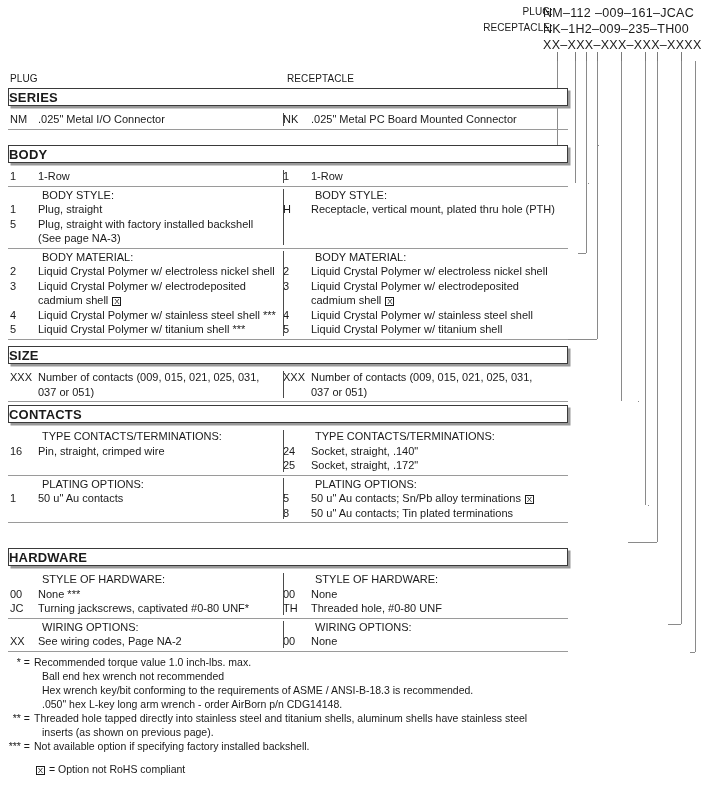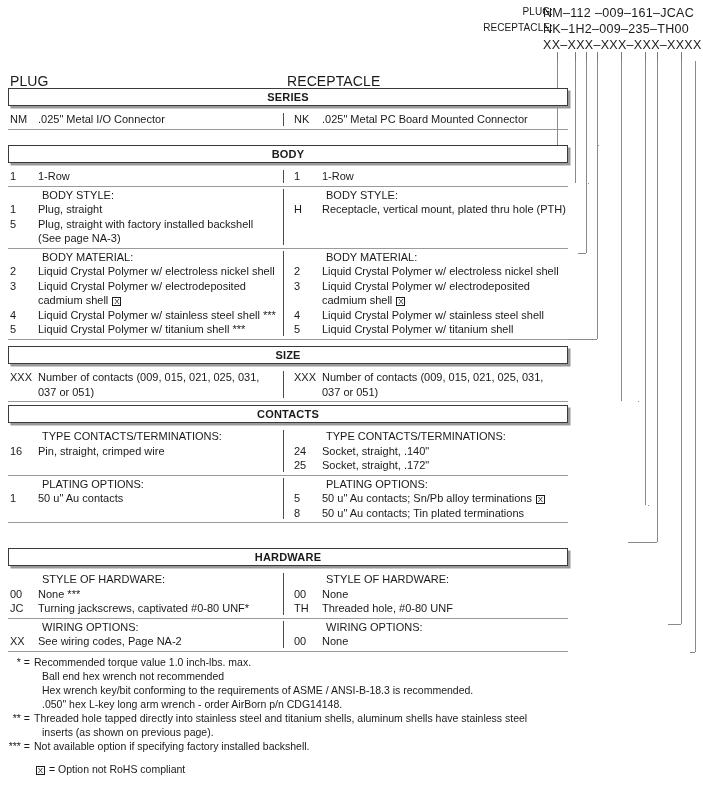--- a/index.html
+++ b/index.html
@@ -57,21 +57,21 @@
     position: absolute;
     background: #8a8a8a;
   }
   #leaders .v { width: 1px; }
   #leaders .h { height: 1px; }
 
   
   #col-captions { position: absolute; top: 73px; left: 0; width: 703px; height: 16px; }
   .col-caption {
     position: absolute;
-    font-size: 14px;
+    font-size: 10px;
     letter-spacing: 0.1px;
   }
 
   
   #table-area {
     position: absolute;
     top: 88px; left: 8px;
     width: 560px;
   }
 
@@ -81,40 +81,40 @@
     height: 18px;
     border: 1.6px solid #3a3a3a;
     background: #ffffff;
     box-shadow: 2.5px 2.5px 0 0 #9a9a9a;
     margin-bottom: 5px;
   }
   .section-bar .title {
     position: absolute;
     left: 0; right: 0; top: 50%;
     transform: translateY(-50%);
-    text-align: center;
-    font-size: 11px;
+    text-align: left;
+    font-size: 13px;
     font-weight: bold;
     letter-spacing: 0.2px;
   }
 
   
   .block {
     position: relative;
     display: flex;
     padding: 1px 0 2px 0;
   }
   .block.ruled-top { border-top: 1.2px solid #9a9a9a; }
 
   .col {
     position: relative;
     flex: 0 0 auto;
   }
   .col-plug { width: 275px; padding-left: 2px; }
-  .col-recep { width: 285px; padding-left: 11px; }
+  .col-recep { width: 285px; }
   .col-recep::before {
     content: "";
     position: absolute;
     left: 0; top: 1px; bottom: 1px;
     width: 1.4px;
     background: #4a4a4a;
   }
 
   .subhead {
     font-size: 11px;

